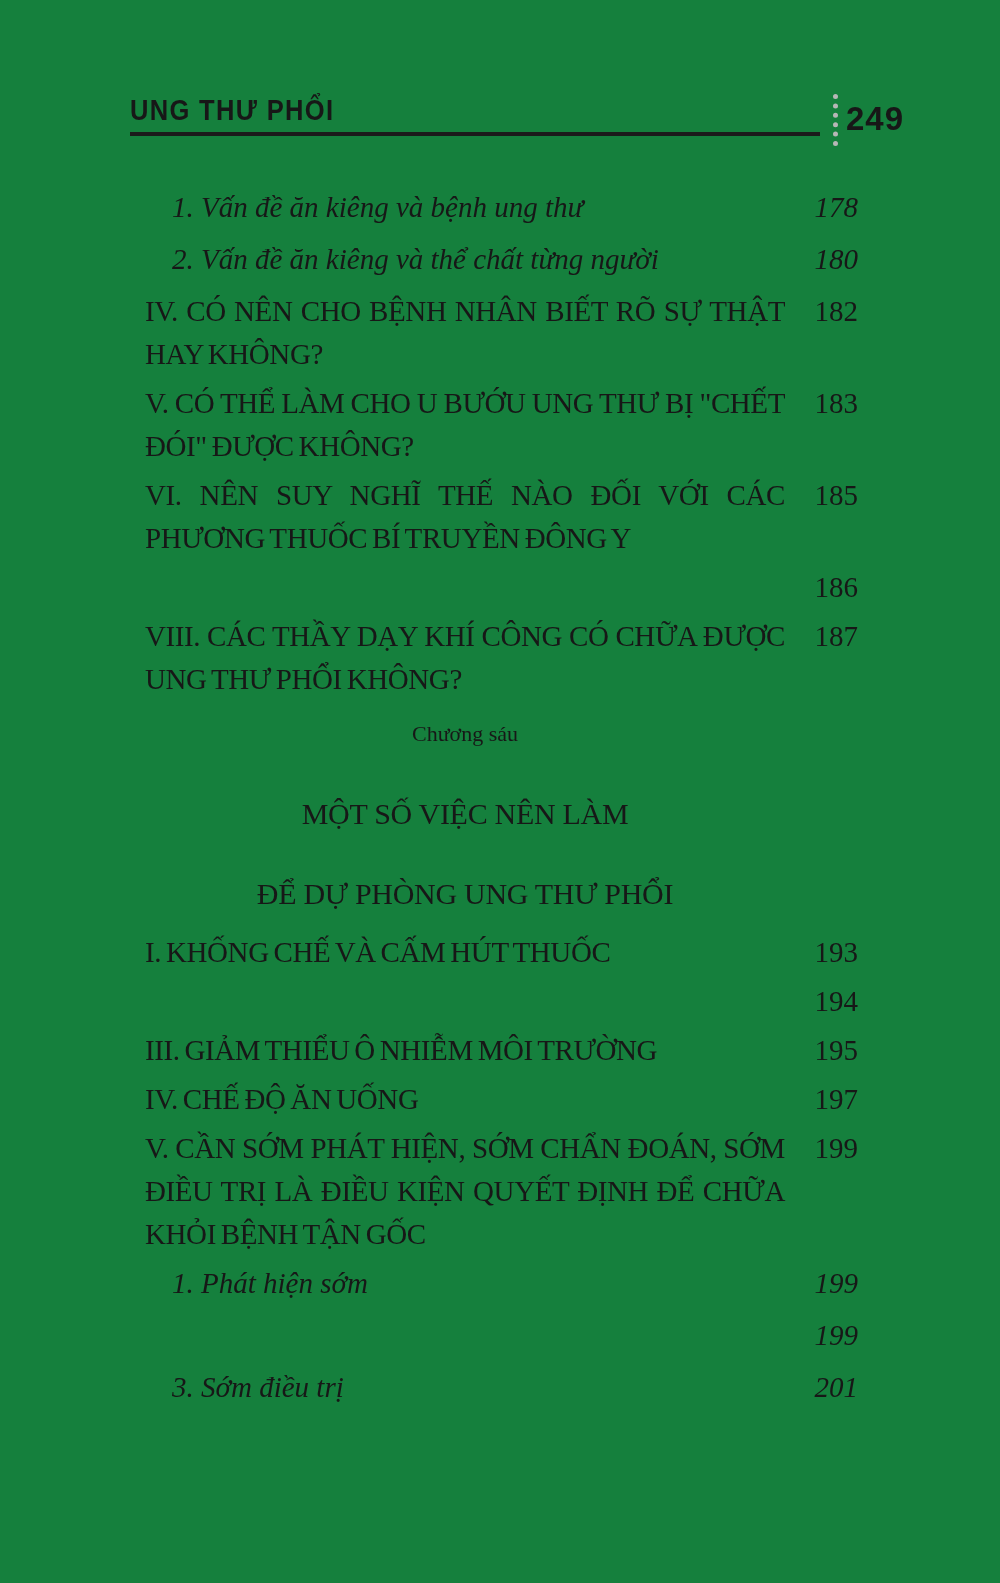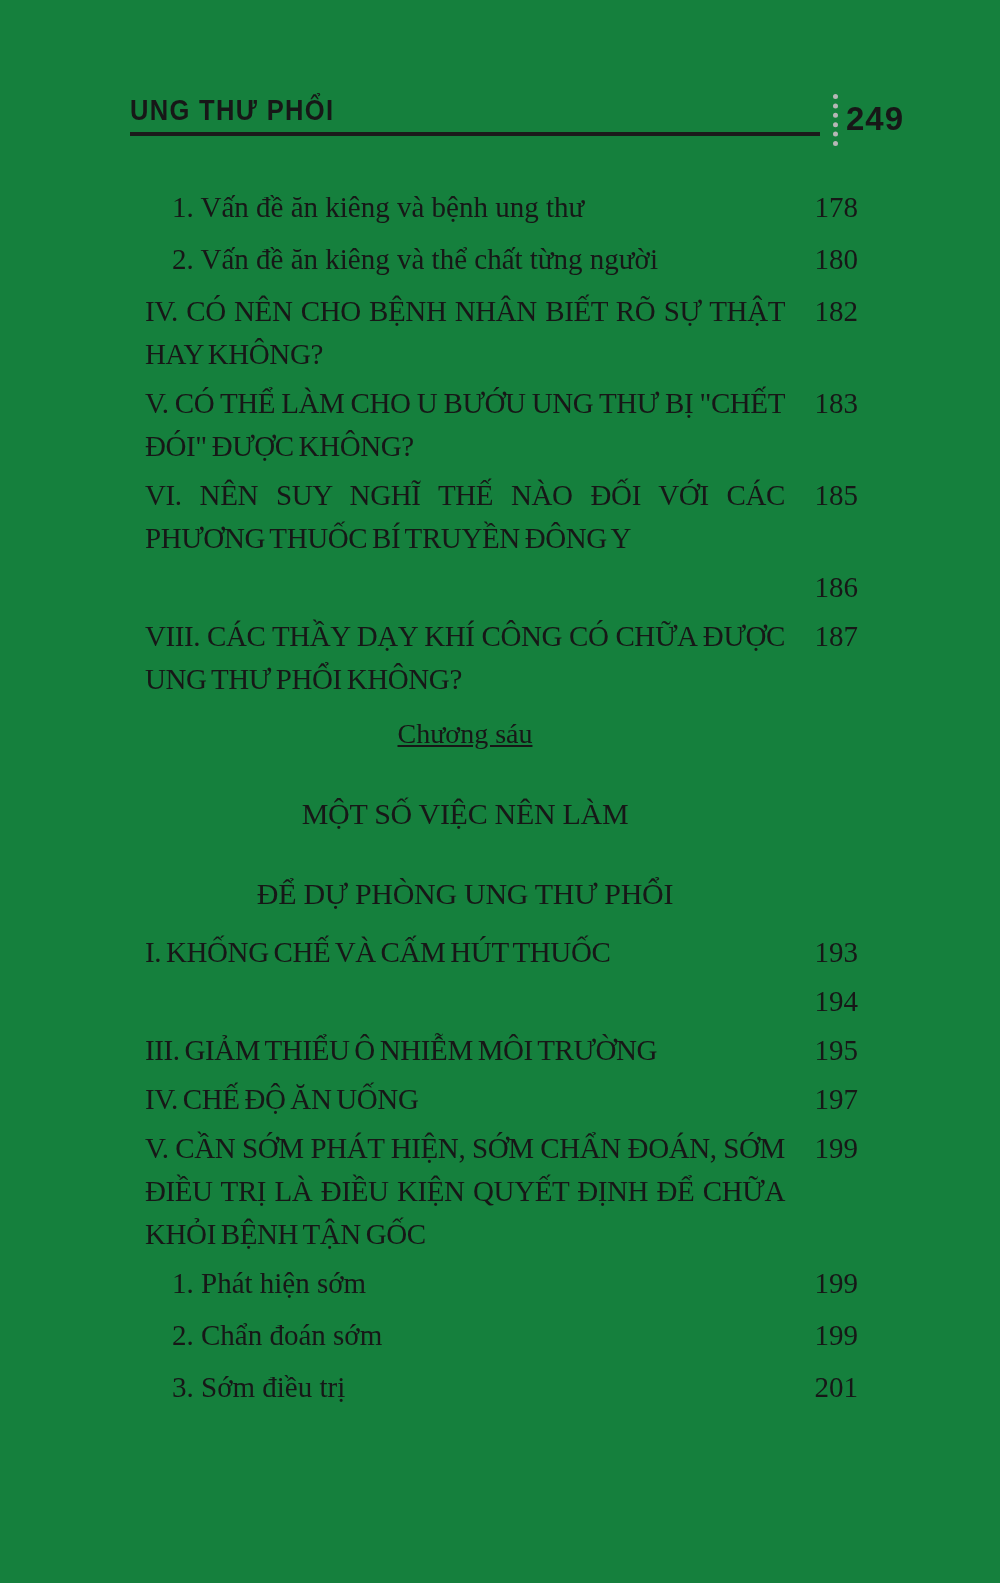--- a/index.html
+++ b/index.html
@@ -61,35 +61,35 @@
     word-spacing: -2px;
     text-align: justify;
   }
   .entry.sub .entry-label {
     padding-left: 27px;
     width: 613px;
     text-align: left;
     letter-spacing: 0;
     word-spacing: 0;
   }
-  .entry.sub { margin-bottom: 9px; }
+  .entry.sub { margin-bottom: 9px; font-style: italic; }
   .entry-page {
     flex: 1;
     text-align: right;
     font-size: 29px;
     line-height: 43px;
   }
 
   
   .chapter-heading {
     width: 640px;
     text-align: center;
     margin: 10px 0 14px 0;
   }
-  .chapter-kicker { font-size: 28px; line-height: 46px; text-decoration: underline; }
+  .chapter-kicker { font-size: 22px; line-height: 46px; }
   .chapter-title  { font-size: 30px; line-height: 47px; letter-spacing: -0.3px; margin-top: 33px; }
 </style>
 </head>
 <body>
 
 <div class="page">
   <header class="page-header">
     <div class="running-title">UNG THƯ PHỔI</div>
     <div class="header-rule"></div>
     <div class="header-dotted-bar"></div>
@@ -160,21 +160,20 @@
     <div class="entry-label">V. CẦN SỚM PHÁT HIỆN, SỚM CHẨN ĐOÁN, SỚM ĐIỀU TRỊ LÀ ĐIỀU KIỆN QUYẾT ĐỊNH ĐỂ CHỮA KHỎI BỆNH TẬN GỐC</div>
     <div class="entry-page">199</div>
   </div>
 
   <div class="entry sub">
     <div class="entry-label">1. Phát hiện sớm</div>
     <div class="entry-page">199</div>
   </div>
 
   <div class="entry sub">
-    <div class="entry-label">2. Chẩn đoán sớm</div>
     <div class="entry-page">199</div>
   </div>
 
   <div class="entry sub">
     <div class="entry-label">3. Sớm điều trị</div>
     <div class="entry-page">201</div>
   </div>
 </main>
 </div>
 

